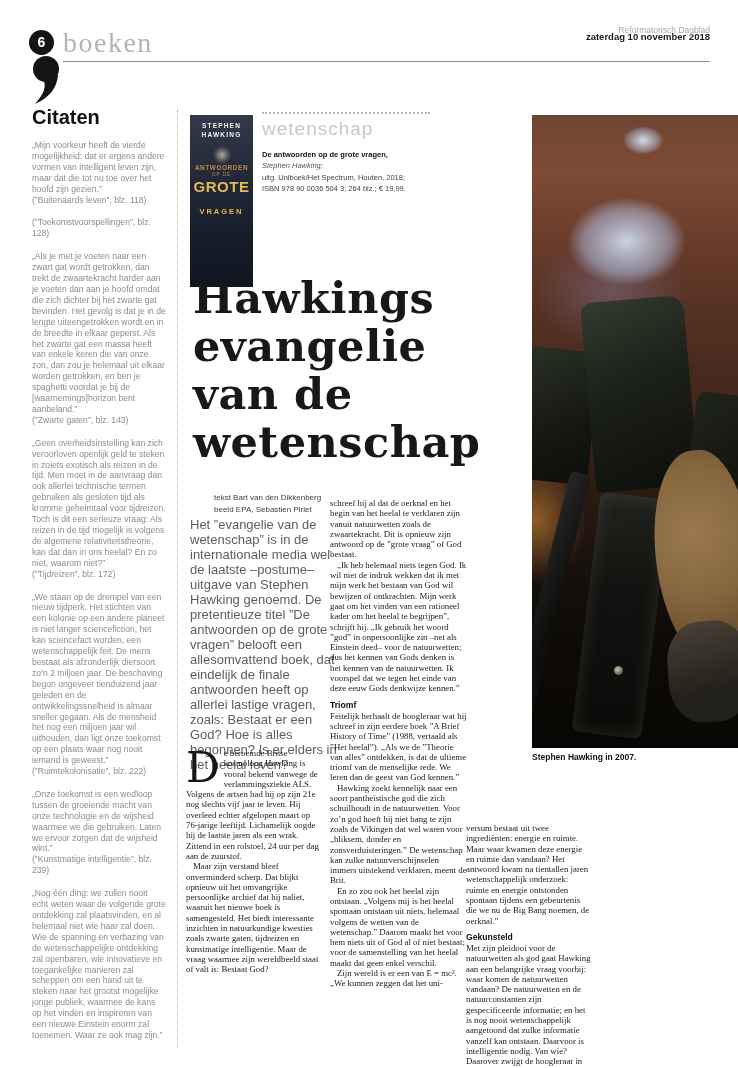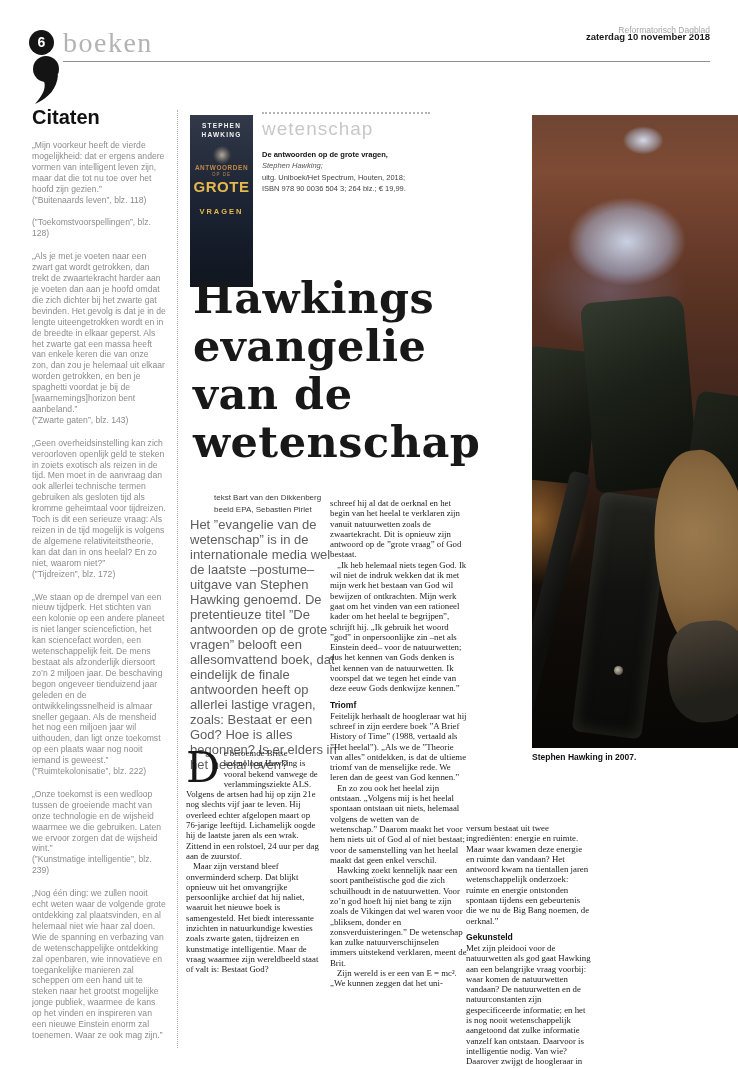--- a/index.html
+++ b/index.html
@@ -178,22 +178,22 @@
   <div class="abs bodycol col1">
     <p><span class="dropcap">D</span><span>e beroemde Britse kosmoloog Hawking is vooral bekend vanwege de verlammingsziekte ALS. Volgens de artsen had hij op zijn 21e nog slechts vijf jaar te leven. Hij overleed echter afgelopen maart op 76-jarige leeftijd. Lichamelijk oogde hij de laatste jaren als een wrak. Zittend in een rolstoel, 24 uur per dag aan de zuurstof.</span></p>
     <p class="ind">Maar zijn verstand bleef onverminderd scherp. Dat blijkt opnieuw uit het omvangrijke persoonlijke archief dat hij naliet, waaruit het nieuwe boek is samengesteld. Het biedt interessante inzichten in natuurkundige kwesties zoals zwarte gaten, tijdreizen en kunstmatige intelligentie. Maar de vraag waarmee zijn wereldbeeld staat of valt is: Bestaat God?</p>
   </div>
 
   <div class="abs bodycol col2">
     <p>schreef hij al dat de oerknal en het begin van het heelal te verklaren zijn vanuit natuurwetten zoals de zwaartekracht. Dit is opnieuw zijn antwoord op de ”grote vraag” of God bestaat.</p>
     <p class="ind">„Ik heb helemaal niets tegen God. Ik wil niet de indruk wekken dat ik met mijn werk het bestaan van God wil bewijzen of ontkrachten. Mijn werk gaat om het vinden van een rationeel kader om het heelal te begrijpen”, schrijft hij. „Ik gebruik het woord ”god” in onpersoonlijke zin –net als Einstein deed– voor de natuurwetten; dus het kennen van Gods denken is het kennen van de natuurwetten. Ik voorspel dat we tegen het einde van deze eeuw Gods denkwijze kennen.”</p>
     <h3 class="subhead">Triomf</h3>
     <p>Feitelijk herhaalt de hoogleraar wat hij schreef in zijn eerdere boek ”A Brief History of Time” (1988, vertaald als ”Het heelal”). „Als we de ”Theorie van alles” ontdekken, is dat de ultieme triomf van de menselijke rede. We leren dan de geest van God kennen.”</p>
+    <p class="ind">Hawking zoekt kennelijk naar een soort pantheïstische god die zich schuilhoudt in de natuurwetten. Voor zo’n god hoeft hij niet bang te zijn zoals de Vikingen dat wel waren voor „bliksem, donder en zonsverduisteringen.” De wetenschap kan zulke natuurverschijnselen immers uitstekend verklaren, meent de Brit.</p>
     <p class="ind">En zo zou ook het heelal zijn ontstaan. „Volgens mij is het heelal spontaan ontstaan uit niets, helemaal volgens de wetten van de wetenschap.” Daarom maakt het voor hem niets uit of God al of niet bestaat; voor de samenstelling van het heelal maakt dat geen enkel verschil.</p>
-    <p class="ind">Hawking zoekt kennelijk naar een soort pantheïstische god die zich schuilhoudt in de natuurwetten. Voor zo’n god hoeft hij niet bang te zijn zoals de Vikingen dat wel waren voor „bliksem, donder en zonsverduisteringen.” De wetenschap kan zulke natuurverschijnselen immers uitstekend verklaren, meent de Brit.</p>
     <p class="ind">Zijn wereld is er een van E = mc². „We kunnen zeggen dat het uni-</p>
   </div>
 
   <div class="abs bodycol col3">
     <p>versum bestaat uit twee ingrediënten: energie en ruimte. Maar waar kwamen deze energie en ruimte dan vandaan? Het antwoord kwam na tientallen jaren wetenschappelijk onderzoek: ruimte en energie ontstonden spontaan tijdens een gebeurtenis die we nu de Big Bang noemen, de oerknal.”</p>
     <h3 class="subhead">Gekunsteld</h3>
     <p>Met zijn pleidooi voor de natuurwetten als god gaat Hawking aan een belangrijke vraag voorbij: waar komen de natuurwetten vandaan? De natuurwetten en de natuurconstanten zijn gespecificeerde informatie; en het is nog nooit wetenschappelijk aangetoond dat zulke informatie vanzelf kan ontstaan. Daarvoor is intelligentie nodig. Van wie? Daarover zwijgt de hoogleraar in alle talen.</p>
     <p class="ind">Met een wat gekunstelde redene-</p>
   </div>
 

